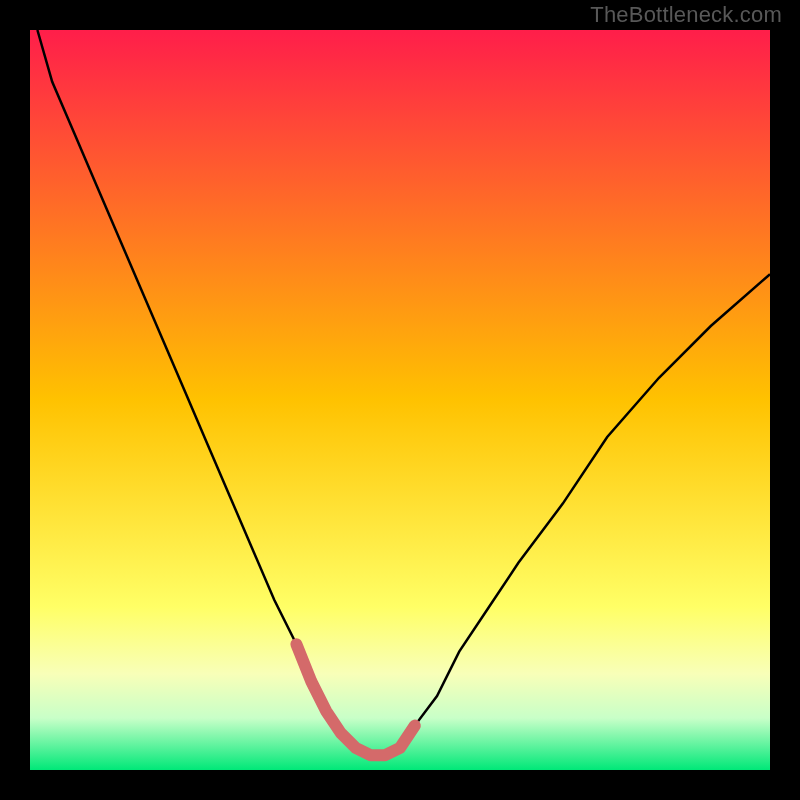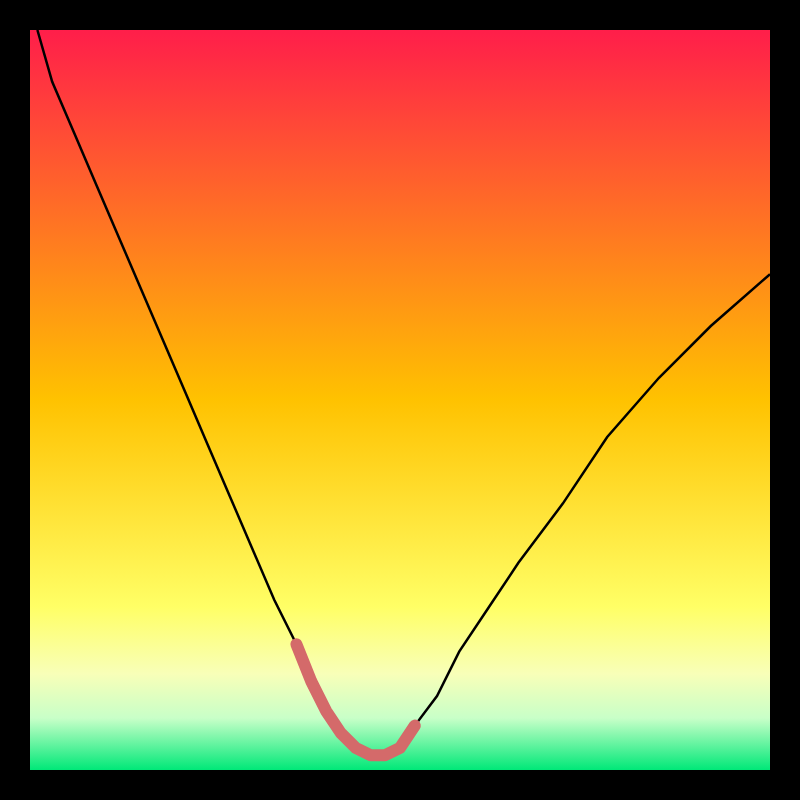--- a/index.html
+++ b/index.html
@@ -46,13 +46,14 @@
           <stop offset="87%" stop-color="#F8FFB8"></stop>
           <stop offset="93%" stop-color="#C8FFC8"></stop>
           <stop offset="100%" stop-color="#00E878"></stop>
         </linearGradient>
     </defs>
     <rect id="plot-bg" fill="url(#bg-grad)" x="30" y="30" width="740" height="740"></rect>
     <path id="series-curve" fill="none" d="M37.4 30.0 L52.2 81.8 L74.4 133.6 L96.6 185.4 L118.8 237.2 L141.0 289.0 L163.2 340.8 L185.4 392.6 L207.6 444.4 L229.8 496.2 L252.0 548.0 L274.2 599.8 L296.4 644.2 L311.2 681.2 L326.0 710.8 L340.8 733.0 L355.6 747.8 L370.4 755.2 L385.2 755.2 L400.0 747.8 L414.8 725.6 L437.0 696.0 L459.2 651.6 L488.8 607.2 L518.4 562.8 L562.8 503.6 L607.2 437.0 L659.0 377.8 L710.8 326.0 L770.0 274.2" stroke="#000000" stroke-width="2.5"></path>
     <path id="series-highlight" fill="none" d="M296.4 644.2 L311.2 681.2 L326.0 710.8 L340.8 733.0 L355.6 747.8 L370.4 755.2 L385.2 755.2 L400.0 747.8 L414.8 725.6" stroke="#D46A6A" stroke-width="12" stroke-linecap="round" stroke-linejoin="round"></path>
   </svg>
 
+  <div class="watermark">TheBottleneck.com</div>
 </div>
 
 </body></html>

